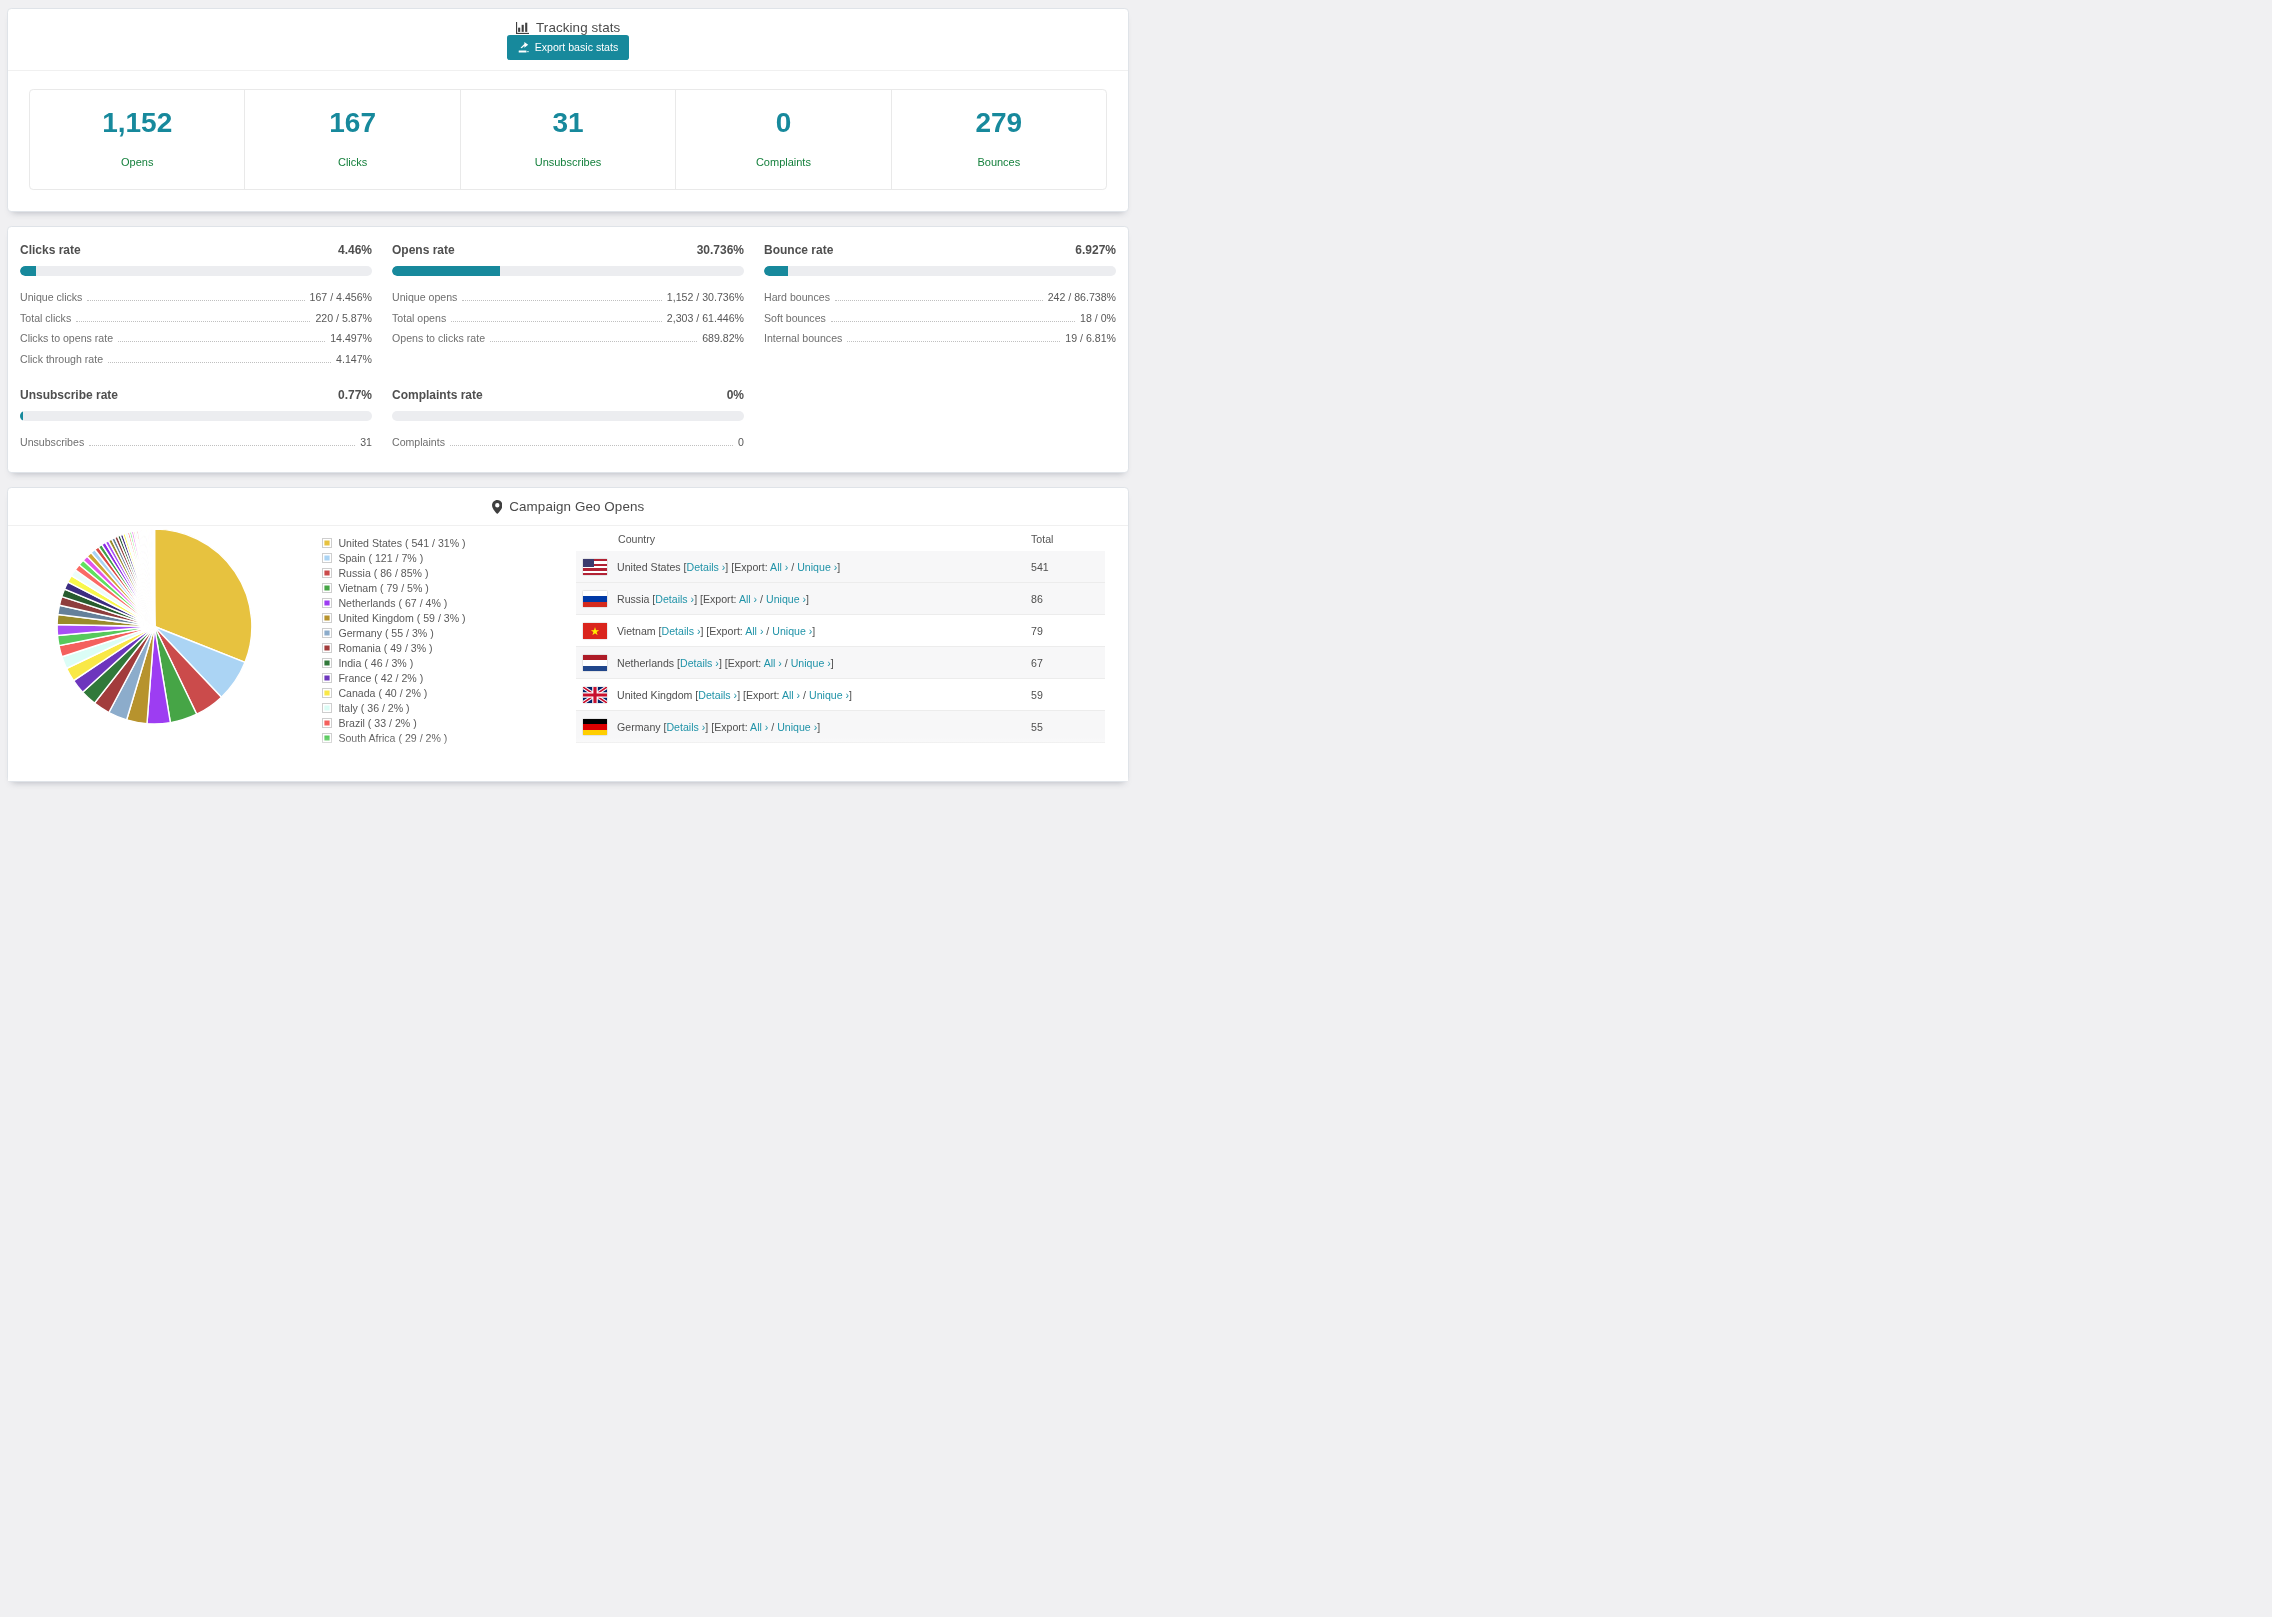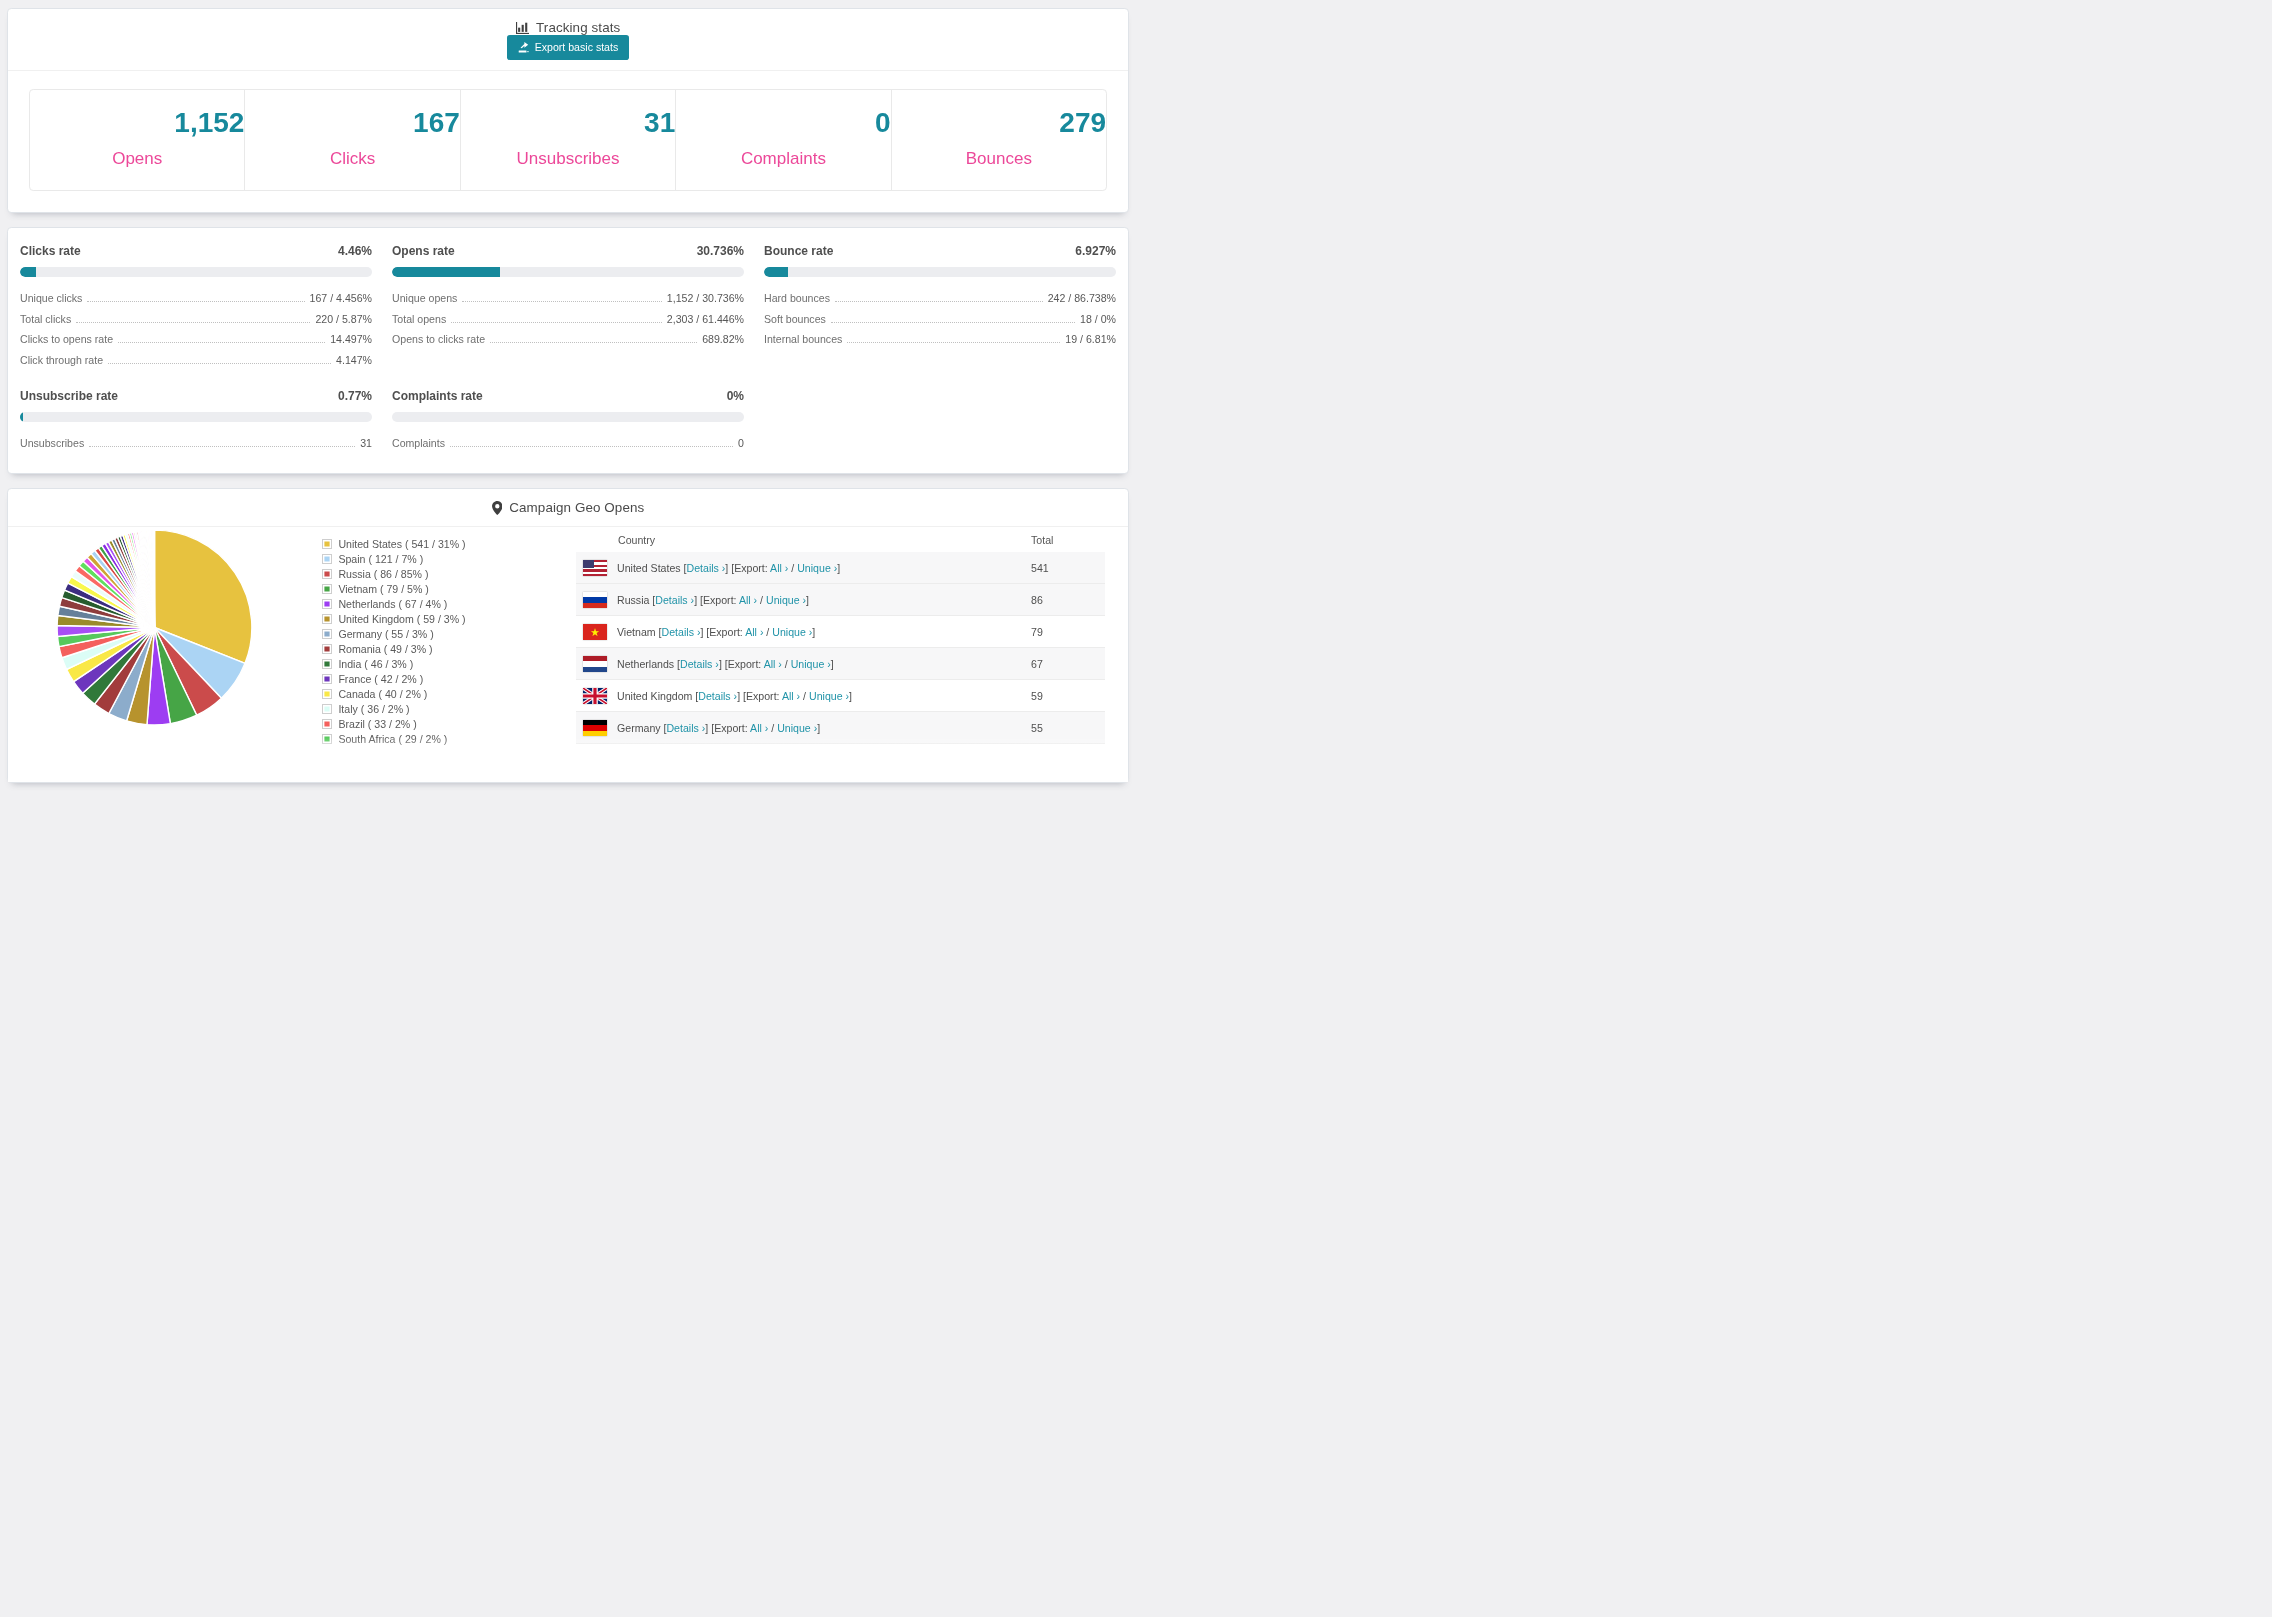--- a/index.html
+++ b/index.html
@@ -44,22 +44,22 @@
   
   .stats-wrap { padding: 17.6px 21px 21px 21px; }
   .stats-row {
     display: flex; border: 0.7px solid #e9e9e9; border-radius: 4.2px; overflow: hidden;
     background: #fff;
   }
   .stat-box {
     flex: 1; text-align: center; padding: 18.4px 0 21px 0;
   }
   .stat-box + .stat-box { border-left: 0.7px solid #e9e9e9; }
-  .stat-value { font-size: 28px; font-weight: bold; color: #17899c; line-height: 1.1; text-align: right; }
-  .stat-label { font-size: 17px; color: #ec4899; margin-top: 10px; }
+  .stat-value { font-size: 28px; font-weight: bold; color: #17899c; line-height: 1.1; }
+  .stat-label { font-size: 11px; color: #15803d; margin-top: 17px; }
 
   
   .rates-wrap { padding: 15.5px 12px 24px 12px; display: grid;
     grid-template-columns: 1fr 1fr 1fr; column-gap: 20px; row-gap: 22.6px; }
   .rate-head { display: flex; align-items: baseline; }
   .rate-title { font-size: 12px; font-weight: bold; color: #4f4f4f; }
   .rate-value { margin-left: auto; font-size: 12px; font-weight: bold; color: #4f4f4f; }
   .rate-bar { margin-top: 9.2px; height: 10px; border-radius: 5px; background: #ecedf0; overflow: hidden; }
   .rate-fill { height: 100%; background: #17899c; border-radius: 5px 0 0 5px; }
   .rate-rows { margin-top: 15px; }

